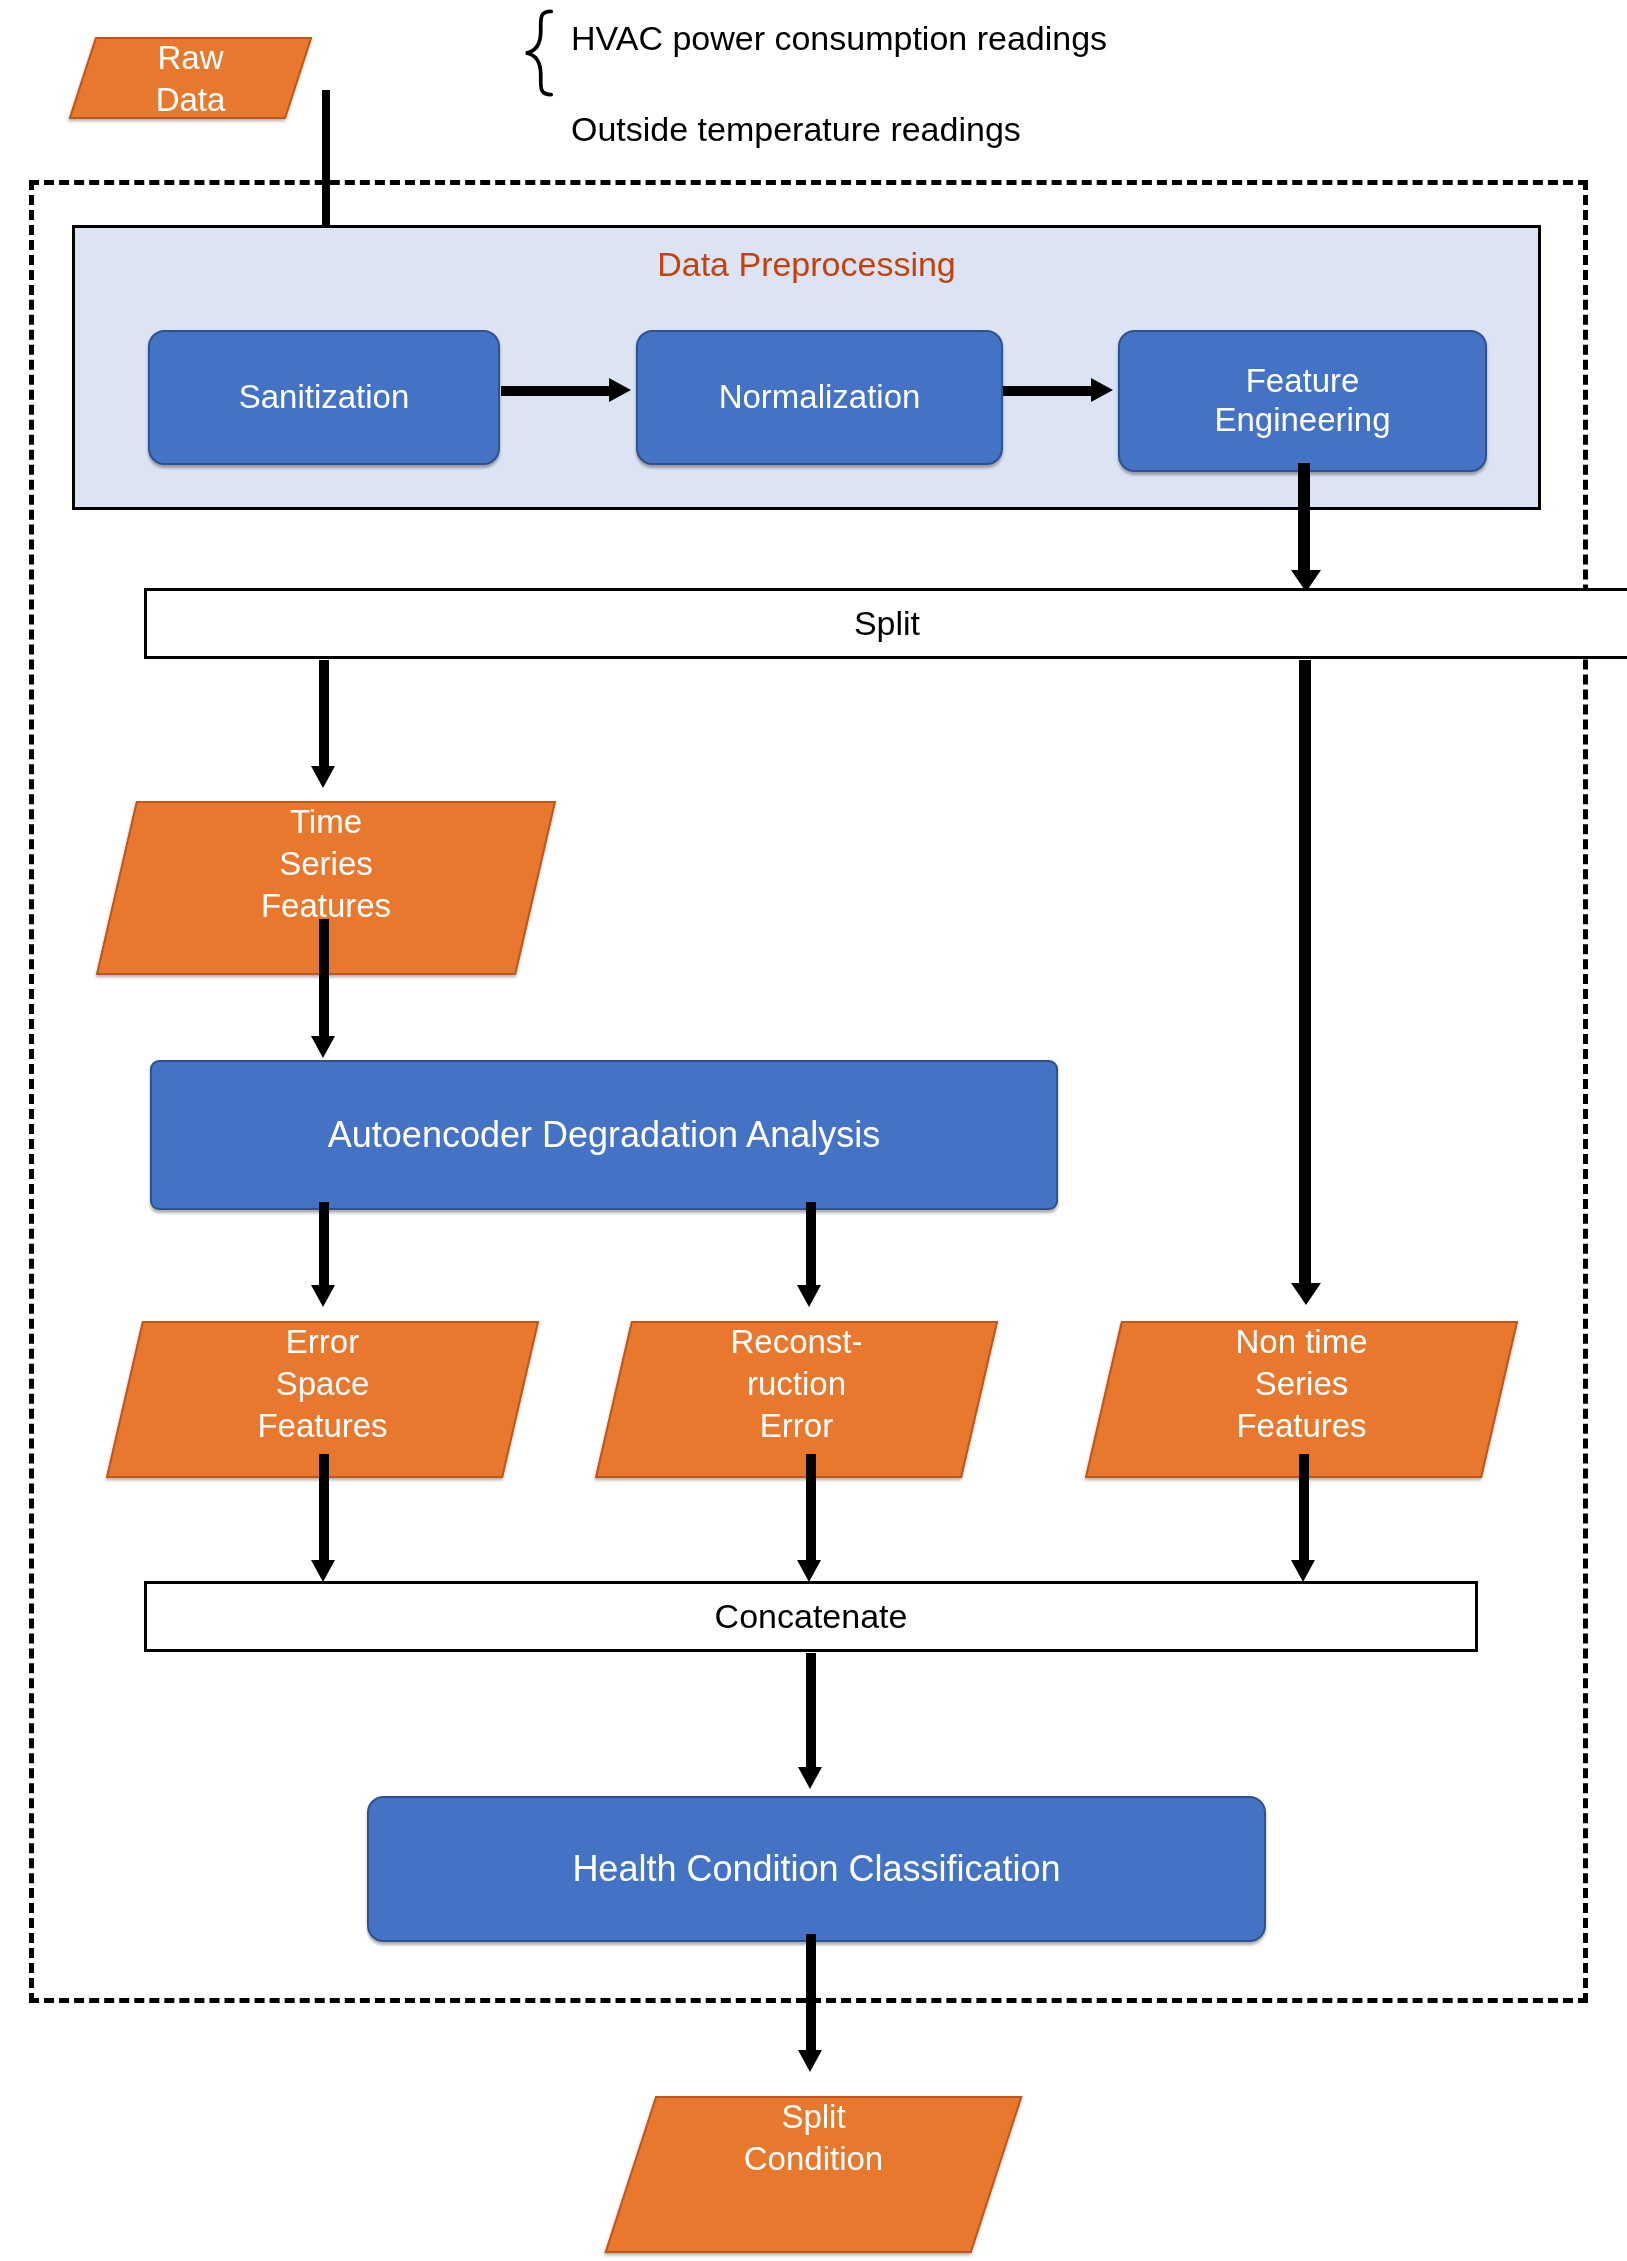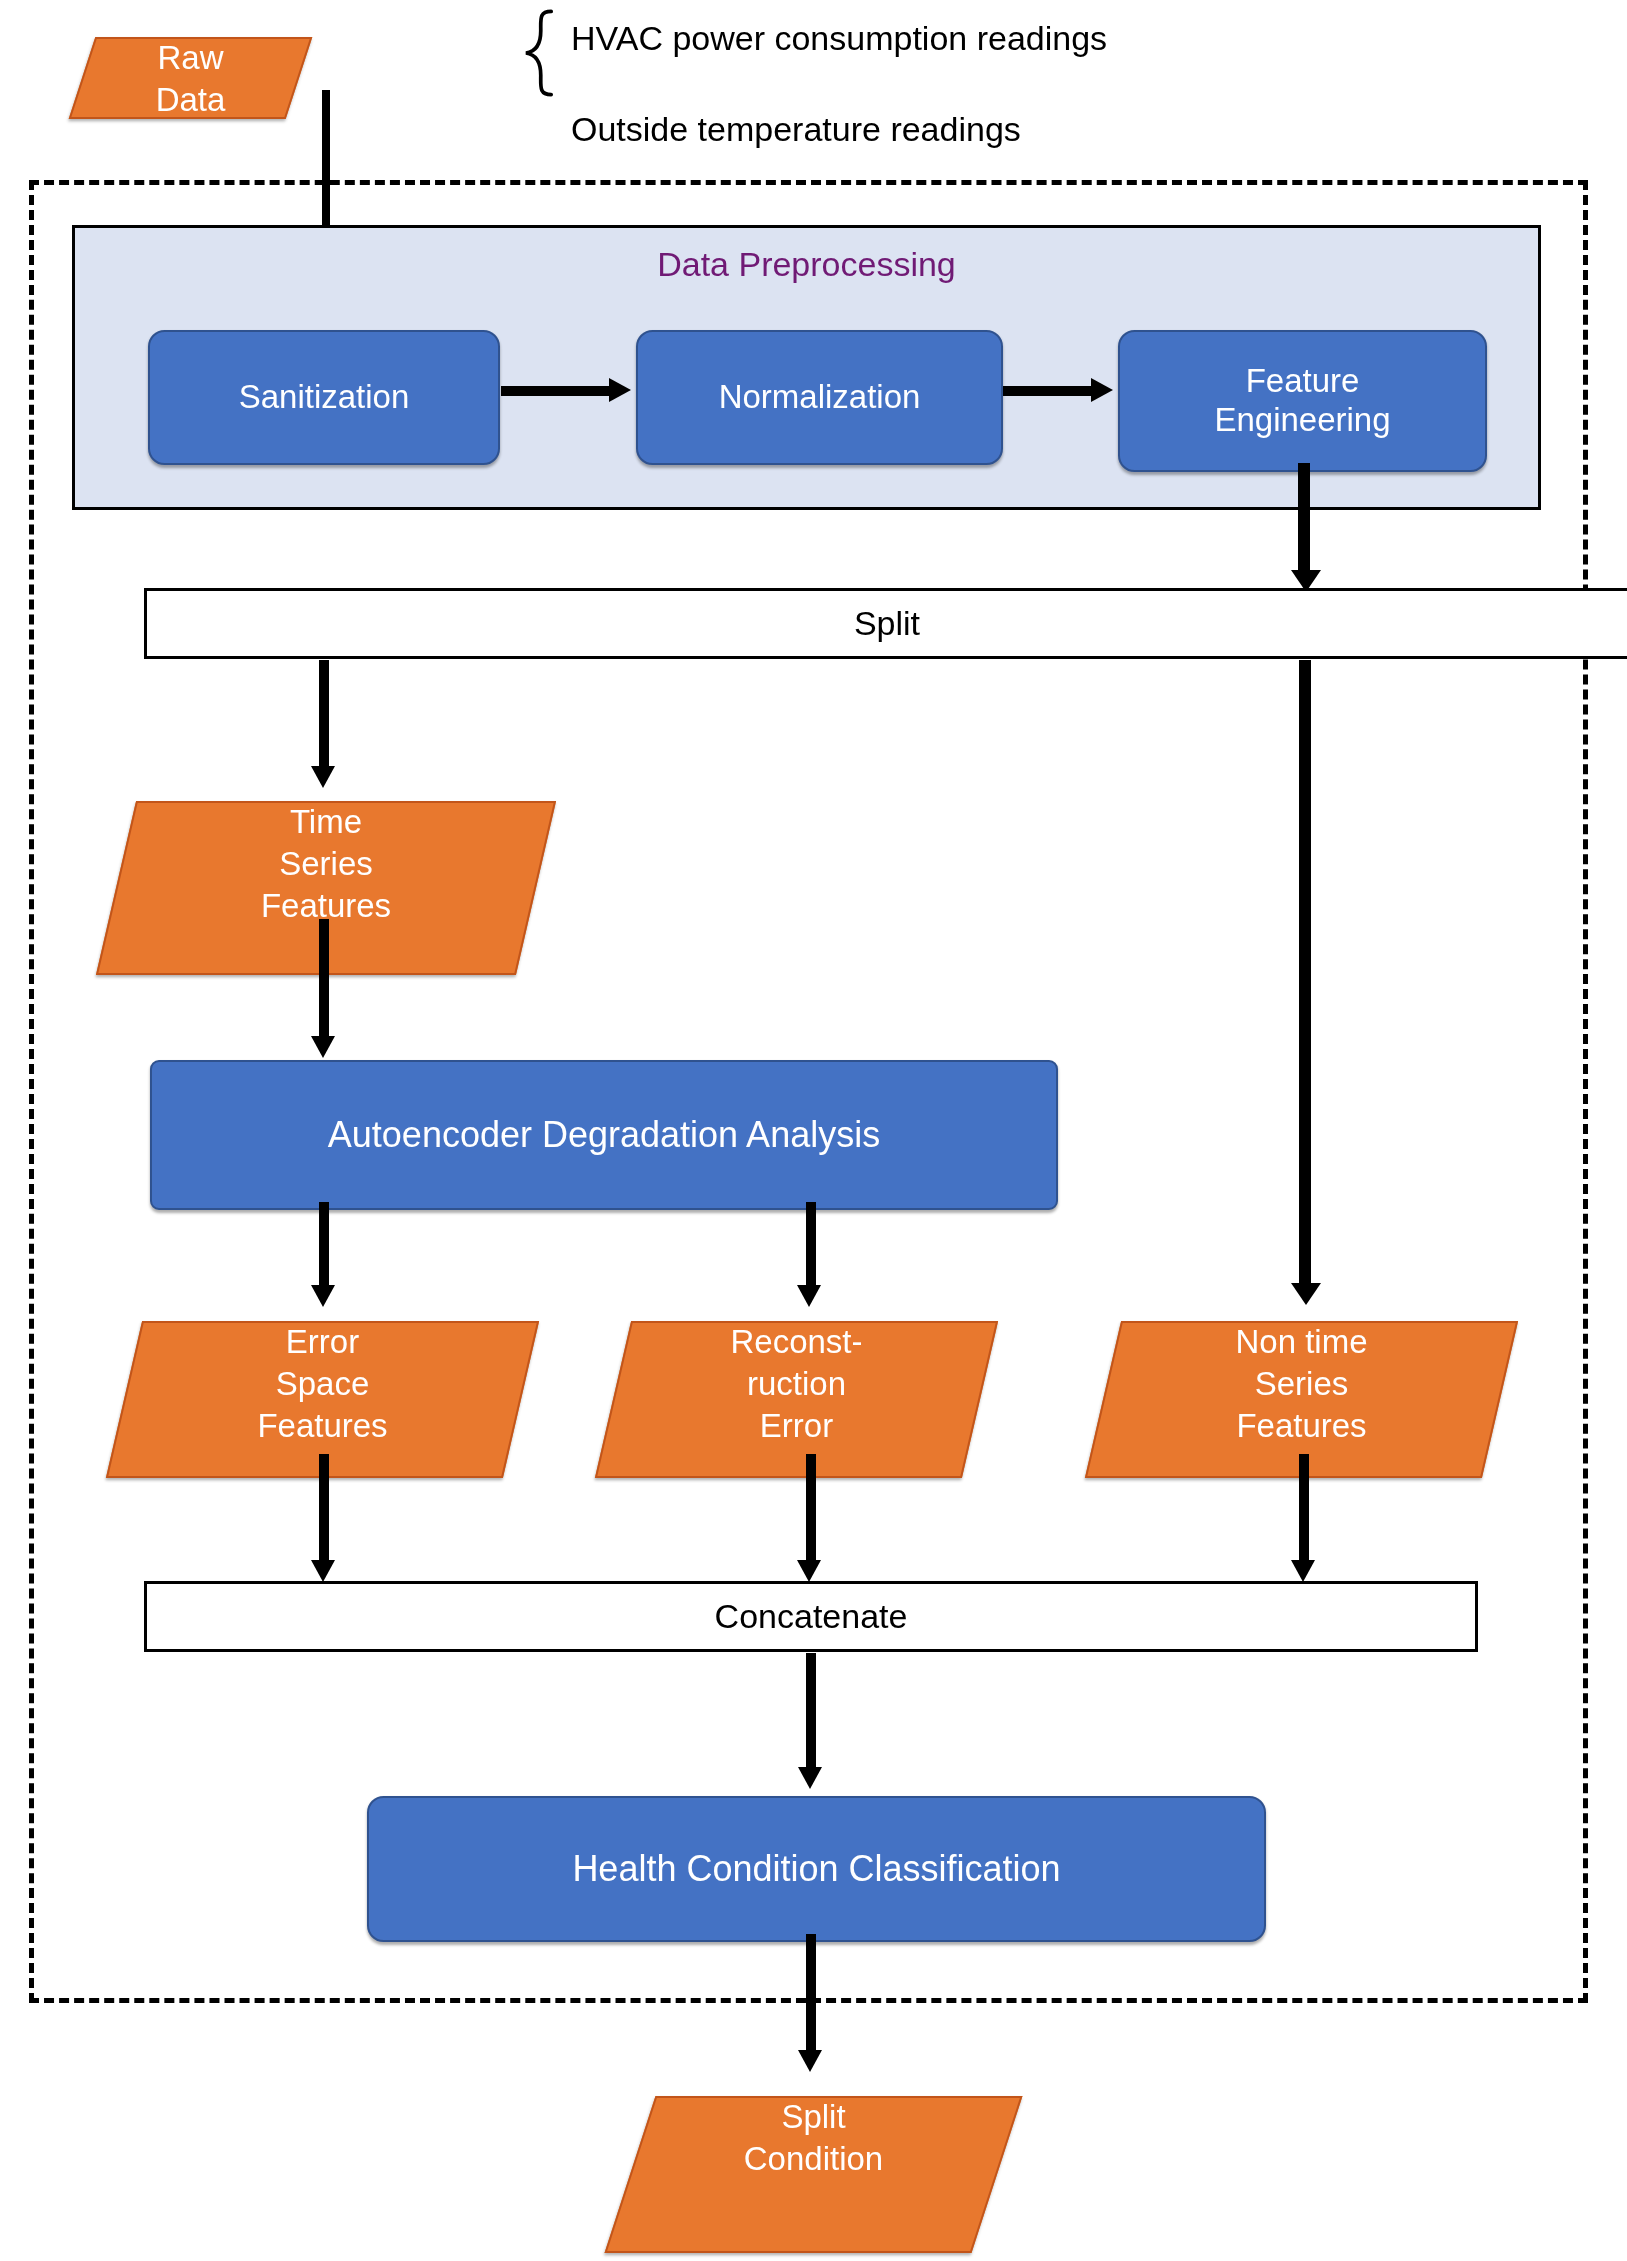--- a/index.html
+++ b/index.html
@@ -26,21 +26,21 @@
 
   
   .group-box{
     background:#DCE3F2;
     border:3.7px solid #000000;
   }
   .group-title{
     position:absolute;
     width:100%;
     text-align:center;
-    color:#701a75;
+    color:#c2410c;
     font-size:34px;
     line-height:1;
   }
 
   
   .proc{
     background:#4472C4;
     border:2.2px solid #2F528F;
     border-radius:16.5px;
     color:#ffffff;

